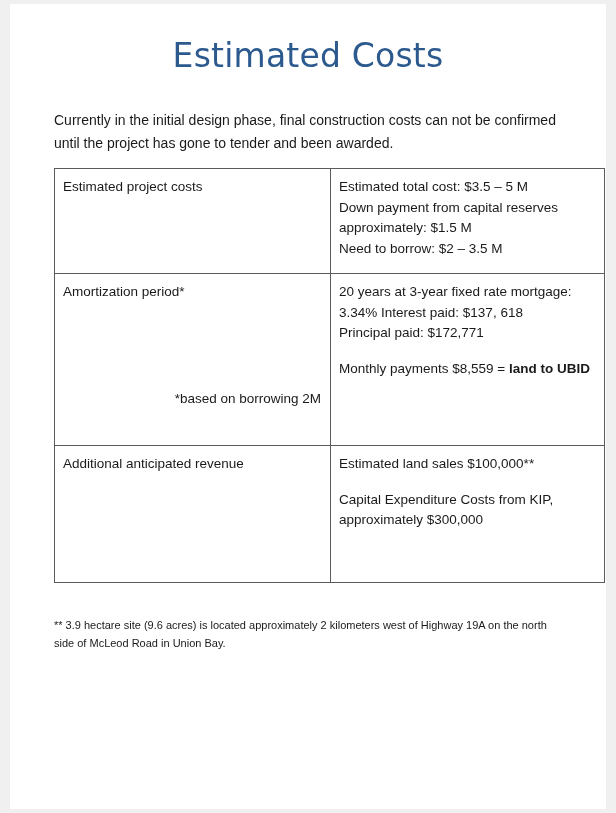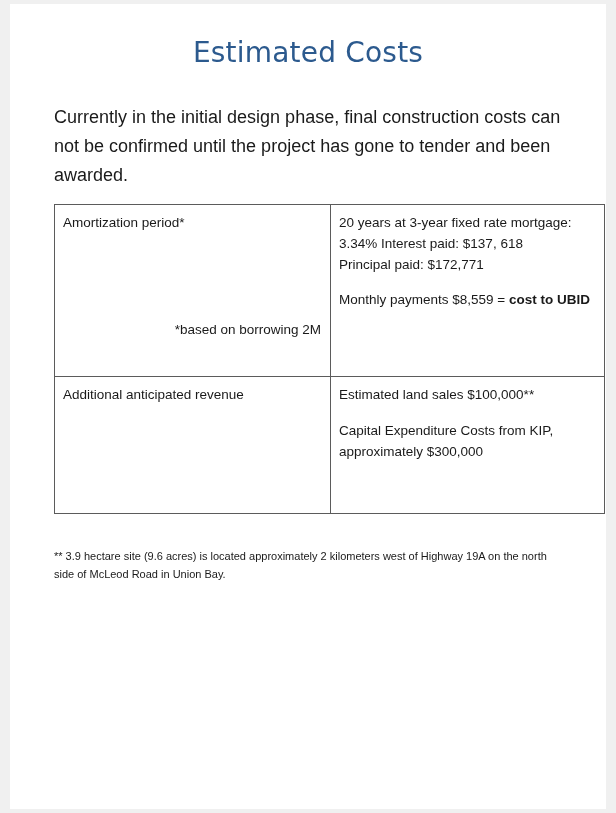--- a/index.html
+++ b/index.html
@@ -29,29 +29,29 @@
     top: 0;
     left: 0;
     right: 0;
     bottom: 0;
     background: #ffffff;
     box-shadow: 0 0 0 1px #e4e4e4;
   }
   .title {
     text-align: center;
     color: #2c5a8e;
-    font-size: 28px;
+    font-size: 33px;
     font-weight: normal;
     letter-spacing: 0.2px;
     margin: 32px 0 0 0;
     font-family: "DejaVu Sans", sans-serif;
   }
   .intro {
     margin: 34px 44px 0 44px;
-    font-size: 18px;
+    font-size: 14px;
     line-height: 1.62;
     color: #1a1a1a;
   }
   table.costs {
     margin: 14px 44px 0 44px;
     border-collapse: collapse;
     width: 514px;
     table-layout: fixed;
   }
   table.costs td {
@@ -104,32 +104,42 @@
 
 <div class="page">
   <div class="sheet">
 
     <h1 class="title">Estimated Costs</h1>
 
     <p class="intro">Currently in the initial design phase, final construction costs can not be confirmed until the project has gone to tender and been awarded.</p>
 
     <table class="costs">
       <tbody>
+        <tr class="row-a">
+          <td class="label">
+            <span class="label-top">Estimated project costs</span>
+          </td>
+          <td class="value">
+            <span>Estimated total cost: $3.5 – 5 M</span><br>
+            <span>Down payment from capital reserves approximately: $1.5 M</span><br>
+            <span>Need to borrow: $2 – 3.5 M</span>
+          </td>
+        </tr>
 
         <tr class="row-b">
           <td class="label">
             <span class="label-top">Amortization period*</span>
             <span class="label-bottom">*based on borrowing 2M</span>
           </td>
           <td class="value">
             <span class="justify">20 years at 3-year fixed rate mortgage: 3.34%</span>
             <span>Interest paid: $137, 618</span><br>
             <span>Principal paid: $172,771</span>
             <span class="gap"></span>
-            <span class="justify"><span>Monthly payments $8,559 = </span><span class="bold">cost to UBID</span></span>
+            <span class="justify"><span>Monthly payments $8,559 = </span><span class="bold">land to UBID</span></span>
           </td>
         </tr>
 
         <tr class="row-c">
           <td class="label">
             <span class="label-top">Additional anticipated revenue</span>
           </td>
           <td class="value">
             <span>Estimated land sales $100,000**</span>
             <span class="gap"></span>

